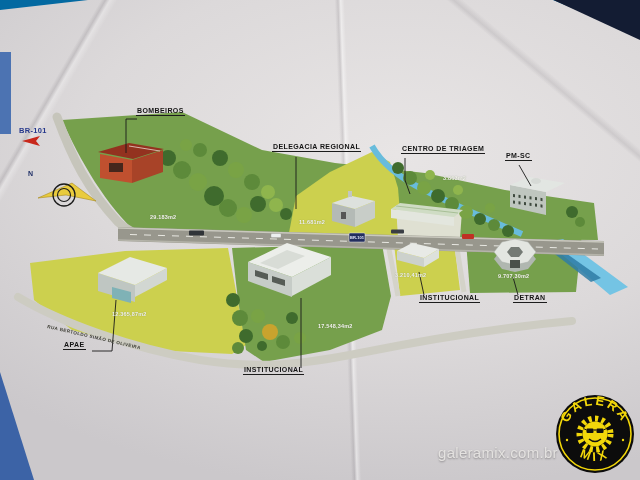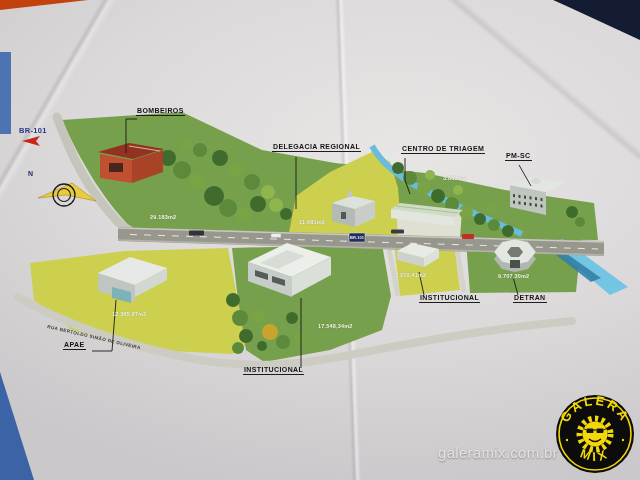--- a/index.html
+++ b/index.html
@@ -1,17 +1,17 @@
 <!DOCTYPE html>
 <html><head>
 <meta charset="utf-8">
 <style>
   *{margin:0;padding:0;box-sizing:border-box}
   html,body{width:640px;height:480px;overflow:hidden;background:#2b4a88;font-family:"Liberation Sans",sans-serif}
-  .photo{position:relative;width:640px;height:480px;background:#c2410c;overflow:hidden}
+  .photo{position:relative;width:640px;height:480px;background:#0369a1;overflow:hidden}
   .corner-tr{position:absolute;left:548px;top:0;width:92px;height:40px;background:#131c33;clip-path:polygon(6% 0,100% 0,100% 100%)}
   .corner-bl{position:absolute;left:0;top:372px;width:34px;height:108px;background:#3c63a6;clip-path:polygon(0 0,100% 100%,0 100%)}
   .edge-left{position:absolute;left:0;top:52px;width:11px;height:82px;background:#4c73b2}
   .paper{position:absolute;inset:0;
     background:radial-gradient(90% 70% at 62% 32%, #e8e5e5 0%, #dcd9da 55%, #cbc8cb 100%);
     clip-path:polygon(88px 0,553px 0,640px 36px,640px 480px,30px 480px,0 378px,0 10px)}
   .creases{position:absolute;inset:0;background:
     linear-gradient(88deg, transparent 53.5%, rgba(110,105,112,.18) 54%, rgba(255,255,255,.45) 54.4%, transparent 55%),
     linear-gradient(120deg, transparent 11%, rgba(110,105,112,.2) 11.5%, rgba(255,255,255,.3) 12%, transparent 12.8%),
     linear-gradient(40deg, transparent 84%, rgba(110,105,112,.16) 84.6%, transparent 85.4%)}

